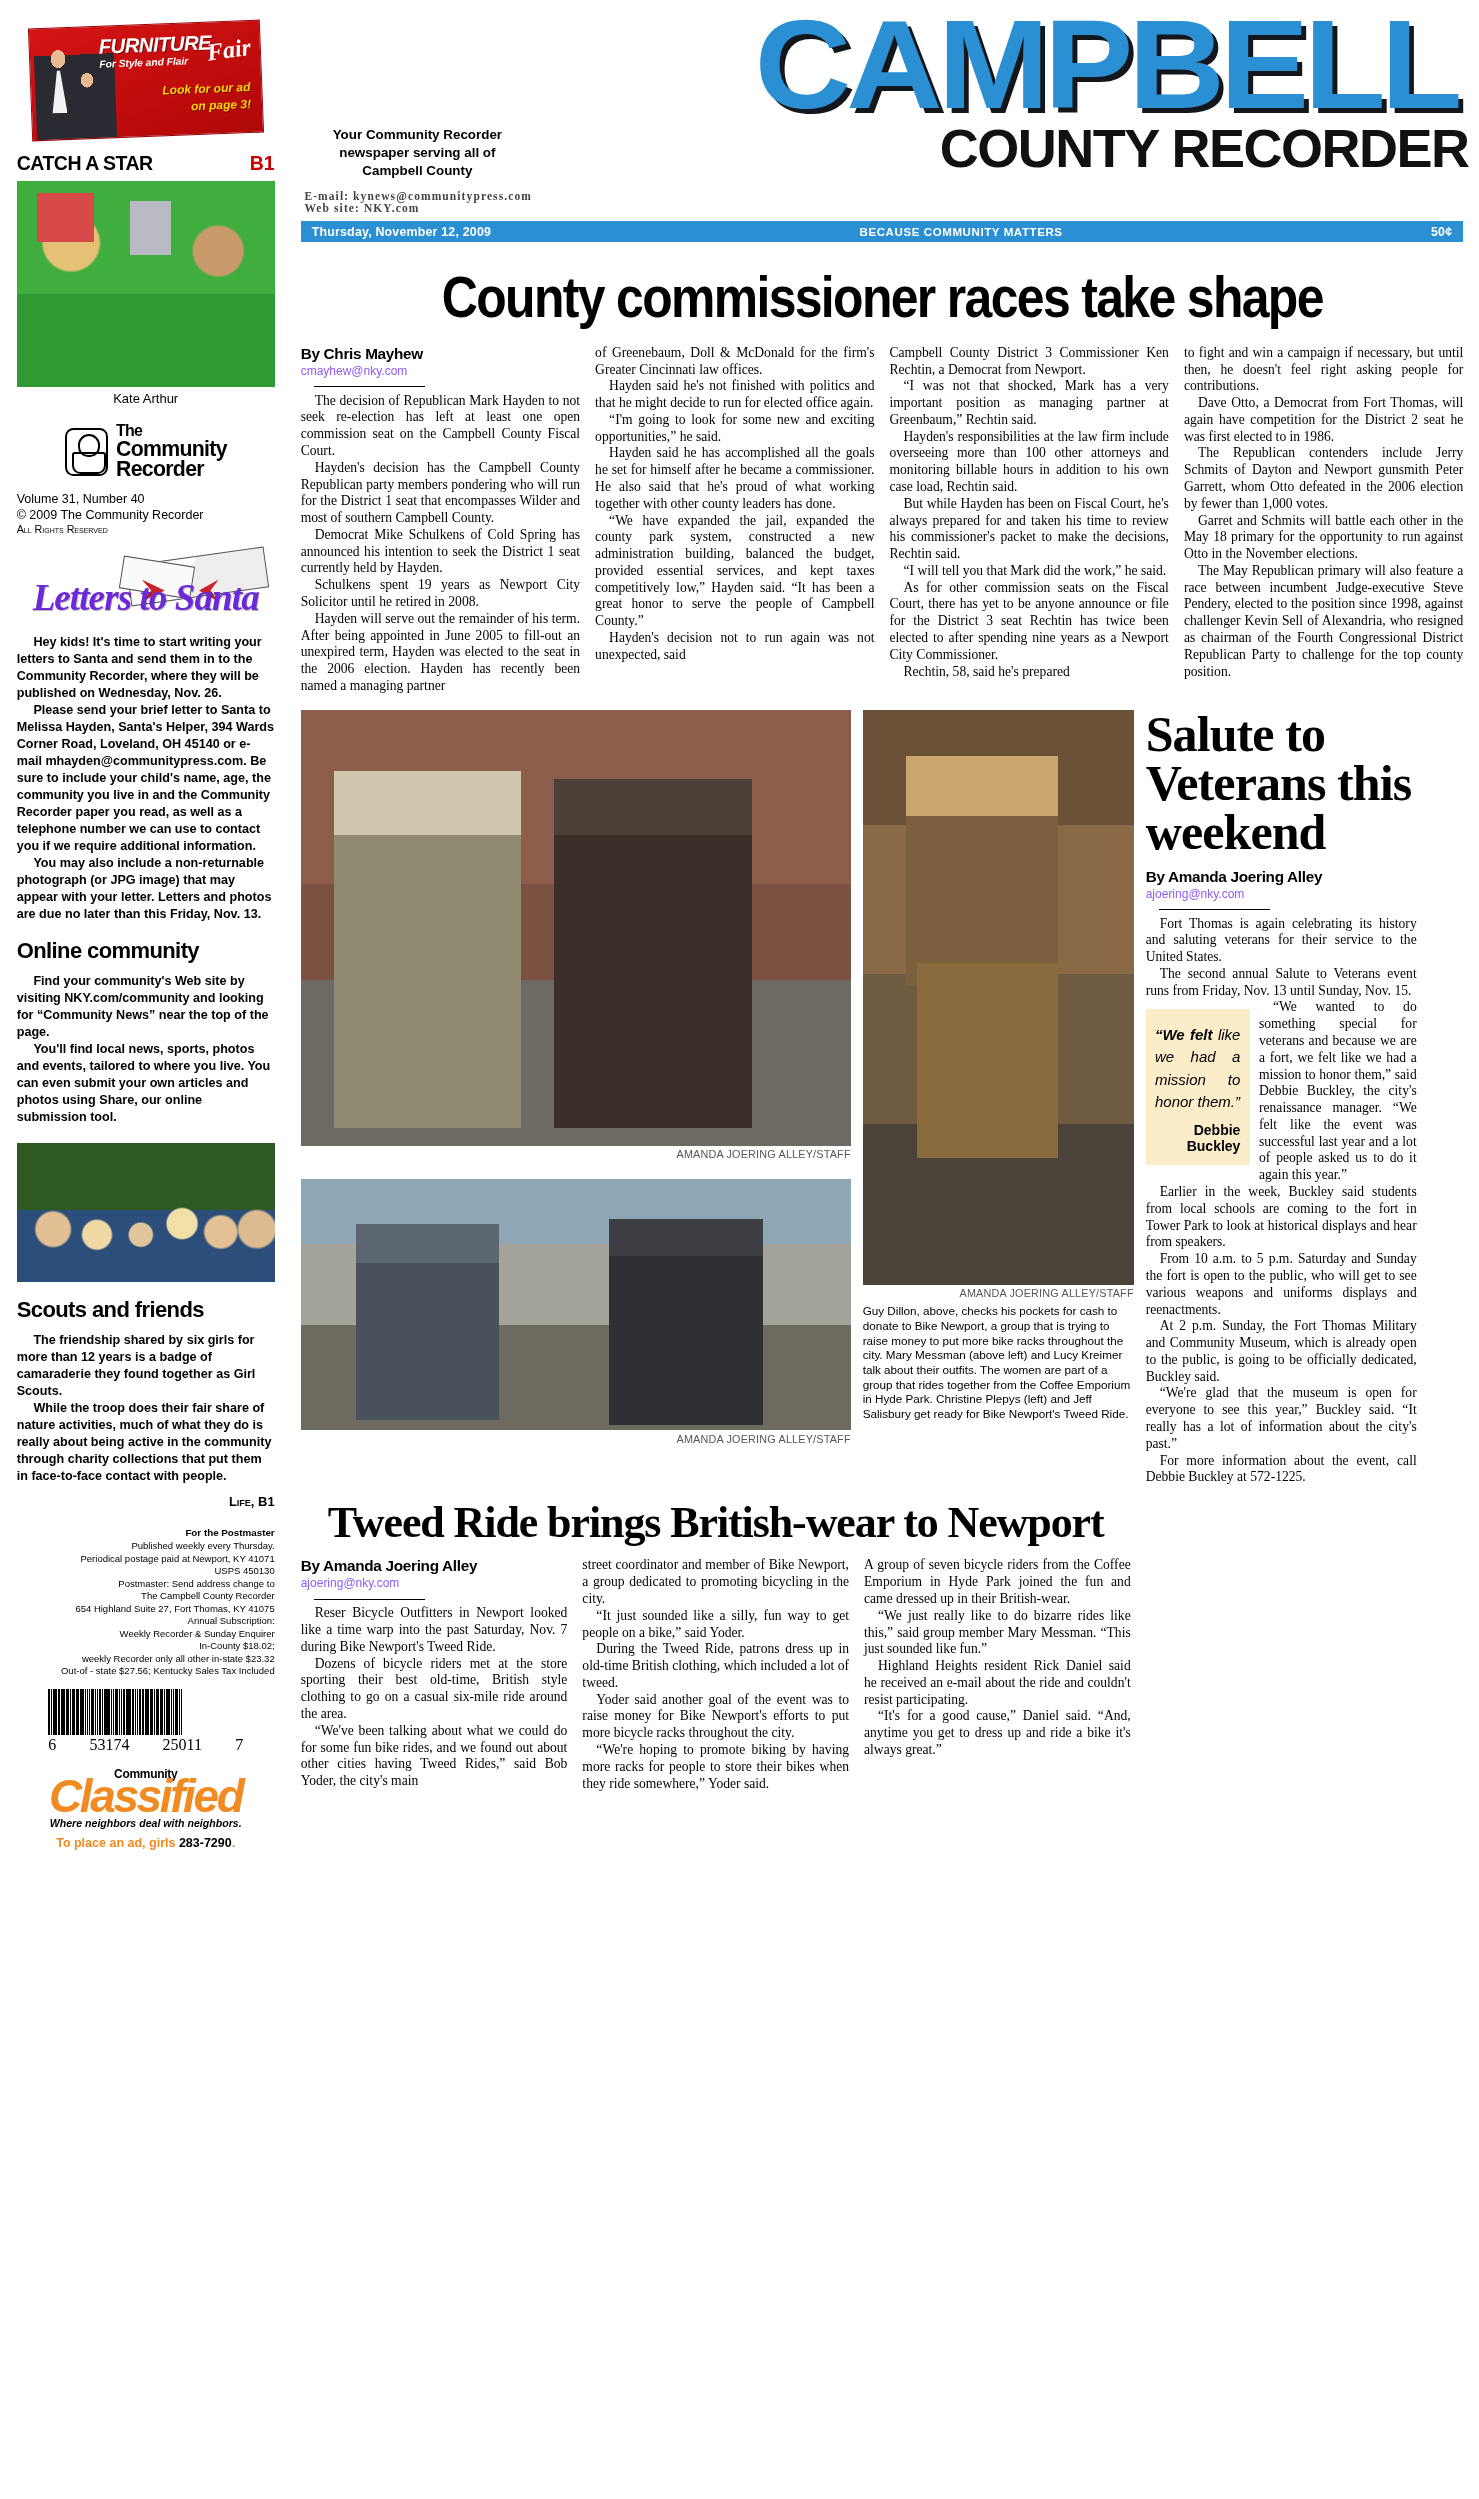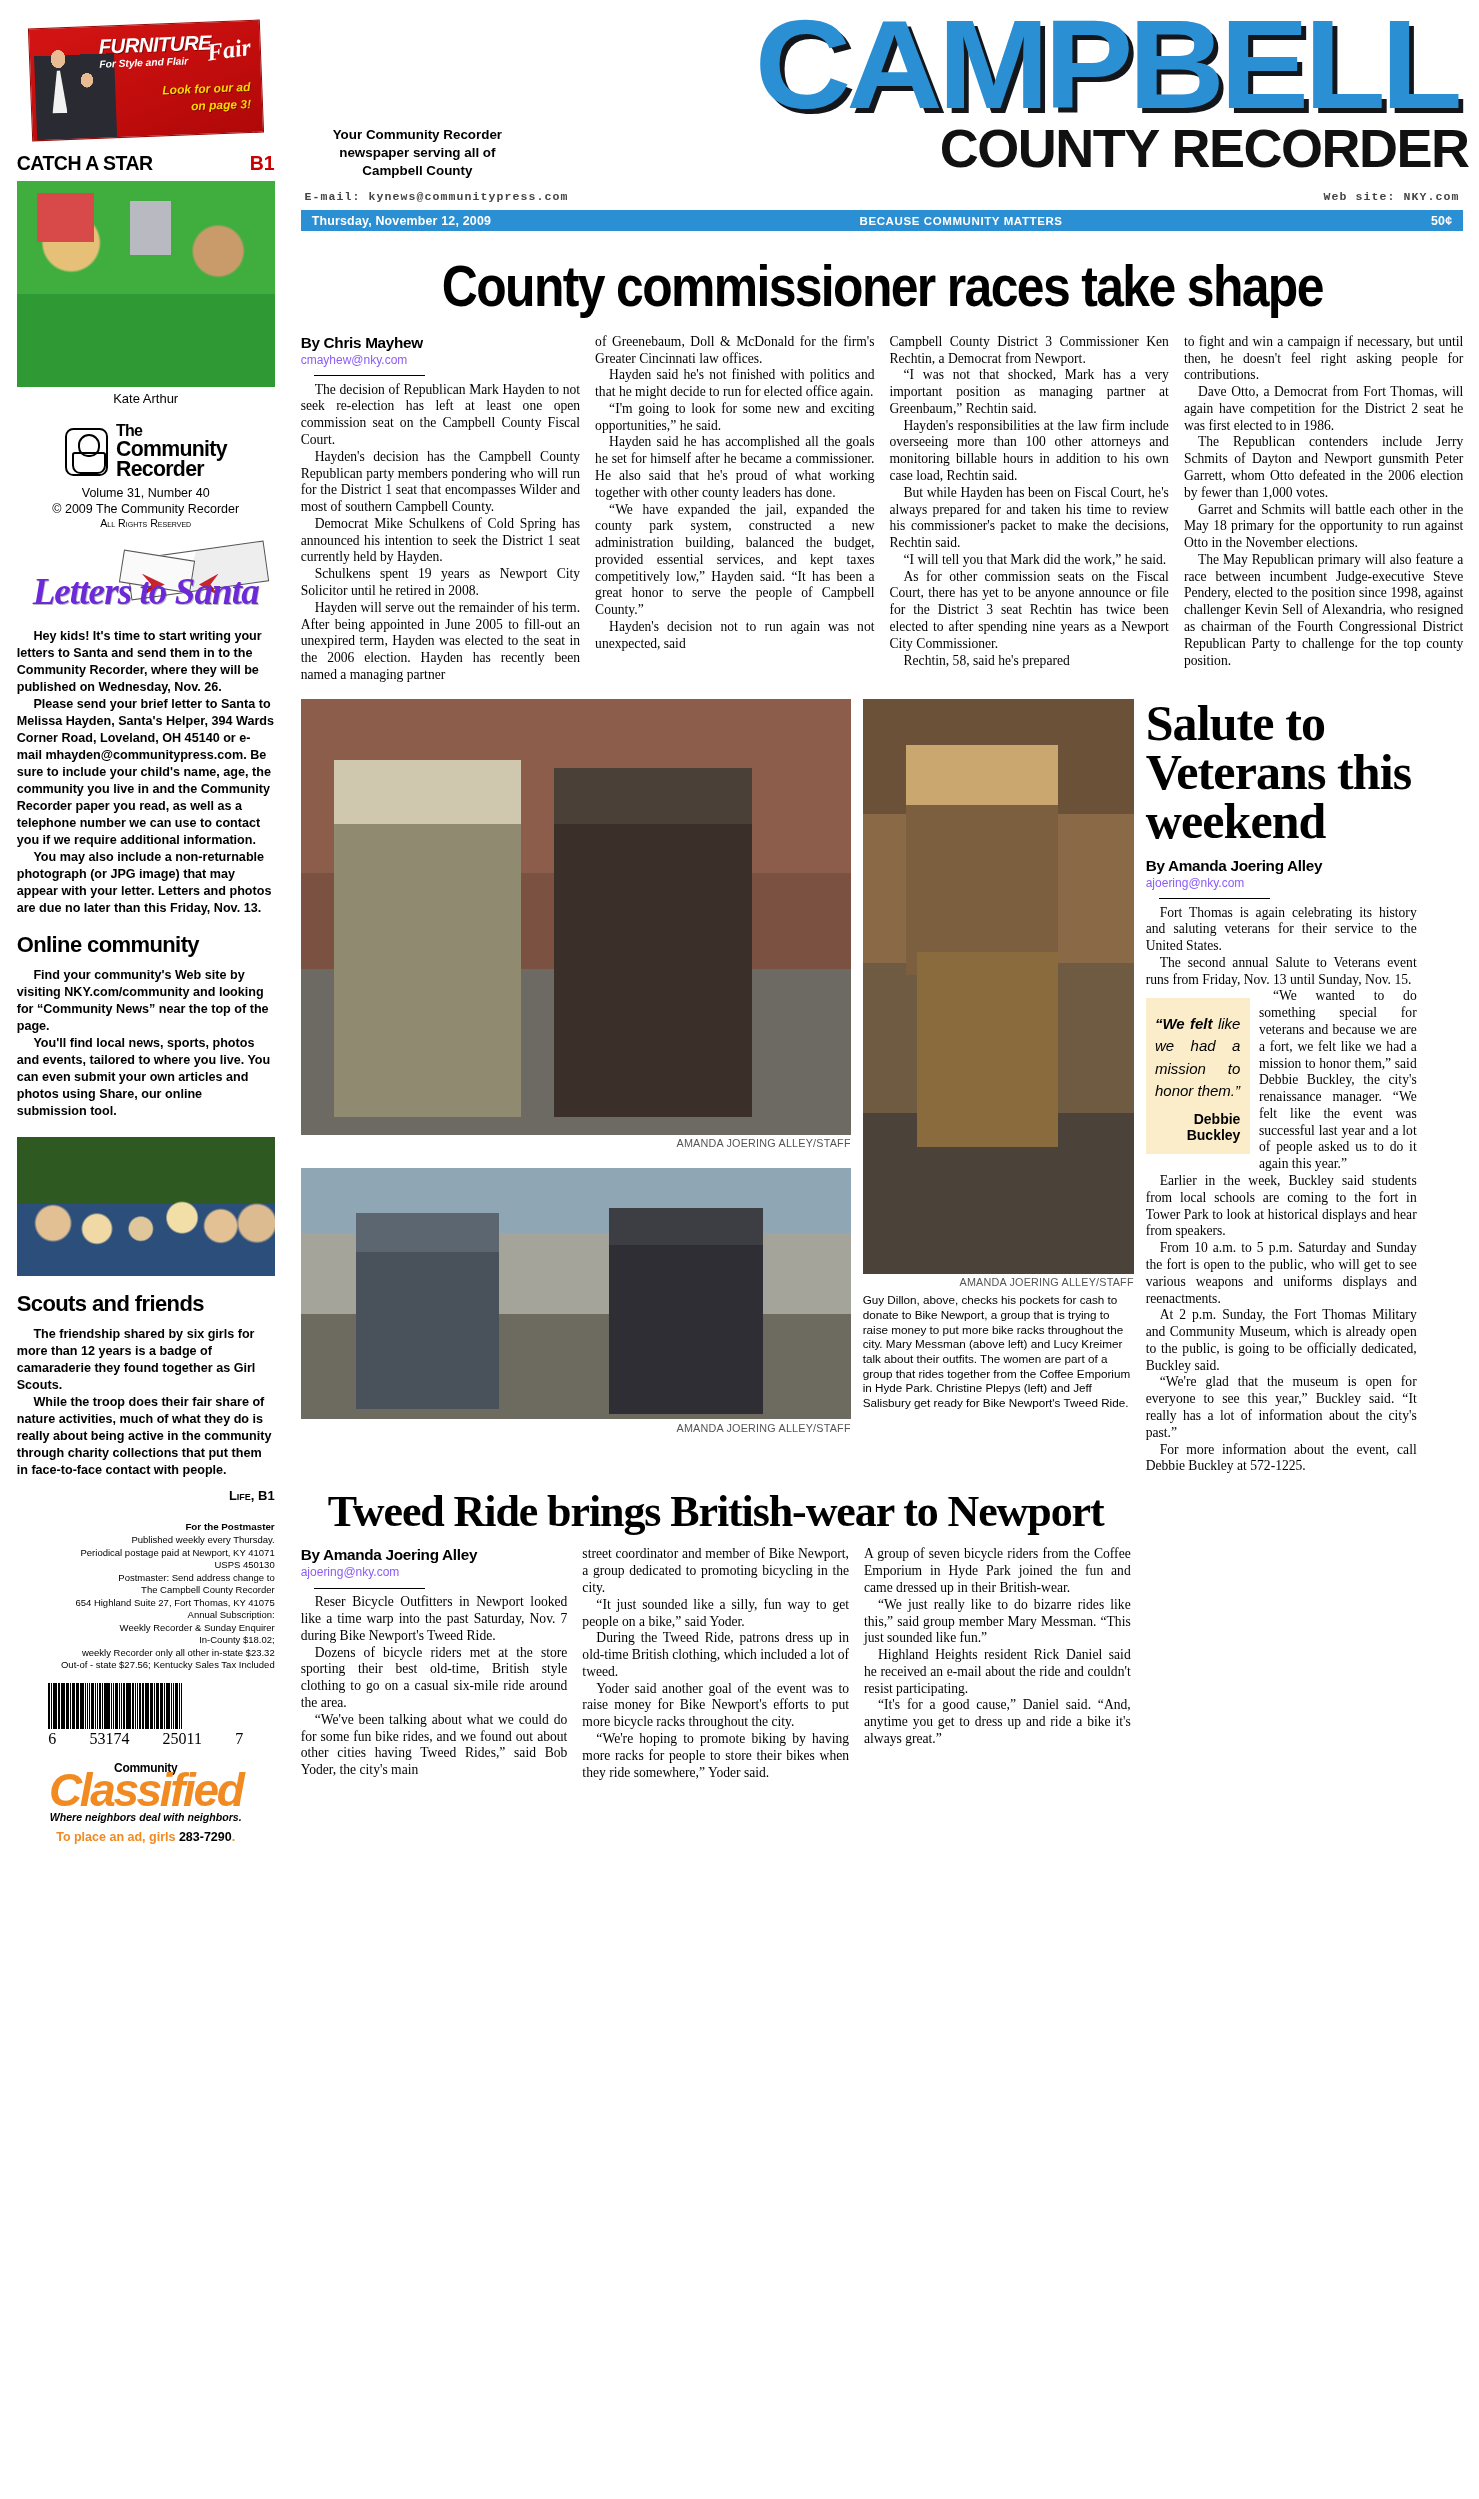--- a/index.html
+++ b/index.html
@@ -81,22 +81,22 @@
   .cr-logo { display:flex; align-items:center; justify-content:center; gap:8.4px; margin-top:16.7px; }
   .cr-mark { width:43px; height:48px; border:2.8px solid #000; border-radius:8.4px;
     position:relative; flex:0 0 43px; }
   .cr-mark::before{content:"";position:absolute;left:11px;top:4.6px;width:18.6px;height:18.6px;
     border:2.8px solid #000;border-radius:50% 50% 45% 45%;}
   .cr-mark::after{content:"";position:absolute;left:5.6px;top:22px;width:30px;height:18.6px;
     border:2.8px solid #000;border-radius:2.8px 2.8px 8.4px 8.4px;}
   .cr-txt { font-family:"Liberation Sans", sans-serif; font-weight:bold;
     line-height:0.98; font-size:21.3px; letter-spacing:-0.7px; }
   .cr-txt .t1{font-size:16px;display:block;}
-  .volume { text-align:center; font-family:"Liberation Sans", sans-serif;
-    font-size:12.5px; line-height:1.28; margin-top:5px; }
+  .volume { font-family:"Liberation Sans", sans-serif;
+    font-size:12.5px; line-height:1.28; margin-top:11px; }
   .volume .rights { font-size:10.7px; font-variant: small-caps; }
 
   
   .santa-logo { height:69px; margin-top:18.6px; position:relative; text-align:center; }
   .santa-logo .word { font-family:"Liberation Serif", serif; font-style:italic;
     font-weight:bold; font-size:37px; color:#6d28d9; letter-spacing:-0.9px;
     text-shadow: 0.9px 0.9px 0 rgba(0,0,0,.28); position:relative; top:20.4px; }
   .santa-logo .env {
     position:absolute; right:7.4px; top:0; width:139px; height:41px;
     background:
@@ -158,23 +158,23 @@
     transform: scaleX(1.06); transform-origin: right center; }
   .mast-row2 { display:flex; align-items:flex-start; justify-content:space-between;
     margin-top:9.3px; }
   .mast-tag { font-family:"Liberation Sans", sans-serif; font-weight:bold;
     font-size:13.4px; line-height:1.34; text-align:center; width:213px;
     padding-left:20.4px; }
   .mast-sub { font-family:"Liberation Sans", sans-serif; font-weight:bold;
     font-size:53px; letter-spacing:-1.5px; line-height:0.86; color:#111;
     transform: scaleX(1.02); }
   .mast-contact { display:flex; justify-content:space-between;
-    font-family:Liberation Mono, monospace; font-size:11.5px;
+    font-family:Liberation Serif, serif; font-size:11.5px;
     font-weight:bold; letter-spacing:1.1px; color:#444; margin-top:11px;
-    padding:0 3.7px; }
+    padding:0 3.7px;flex-direction:column; }
   .datebar { background:#2b8fd4; color:#fff; display:flex; align-items:center;
     justify-content:space-between; padding:3.7px 11px; margin-top:6.5px;
     font-family:"Liberation Sans", sans-serif; font-weight:bold; font-size:12.4px;
     letter-spacing:0.2px; }
   .datebar .mid { font-size:11.5px; letter-spacing:0.6px; }
 
   
   .main-hl { font-family:"Liberation Sans", sans-serif; font-weight:bold;
     font-size:58px; letter-spacing:-1.9px; text-align:center; margin-top:20.4px;
     transform: scaleX(0.86); transform-origin:center; white-space:nowrap; }

